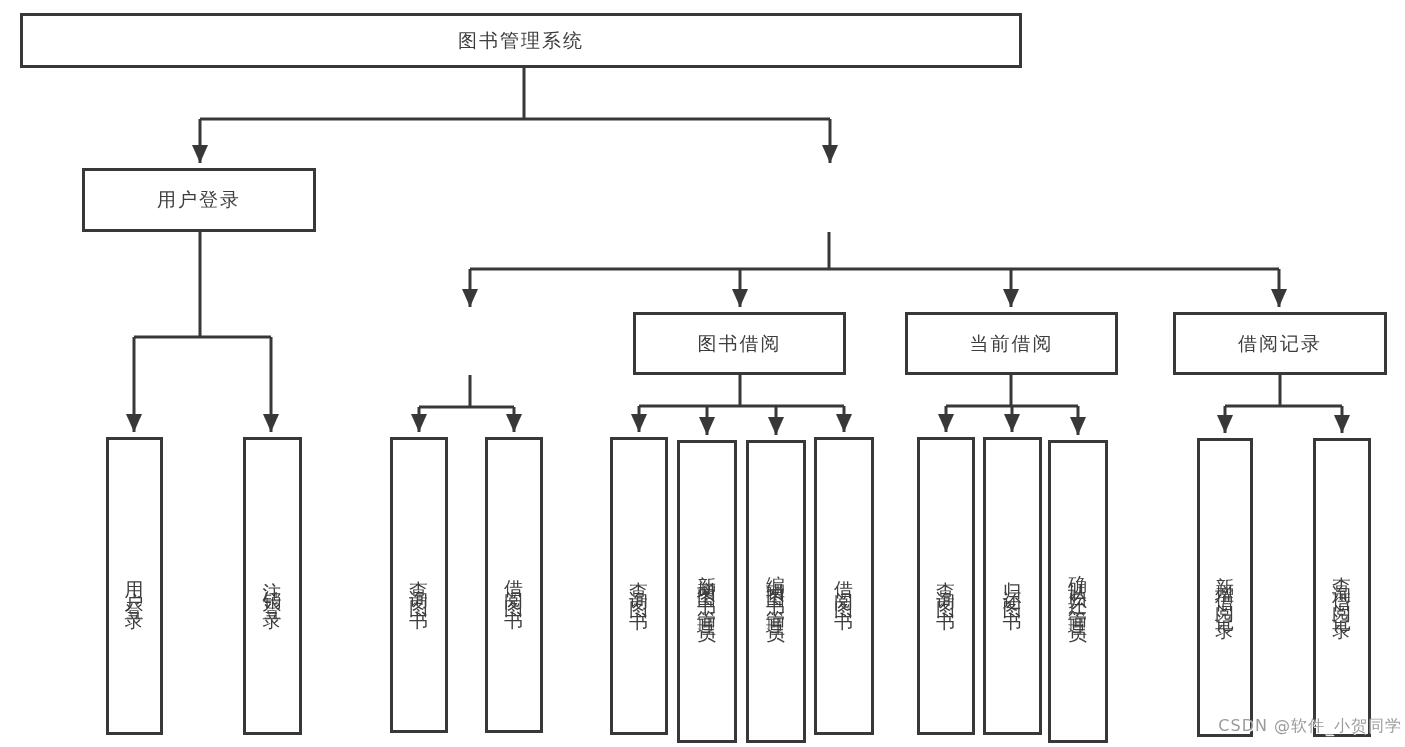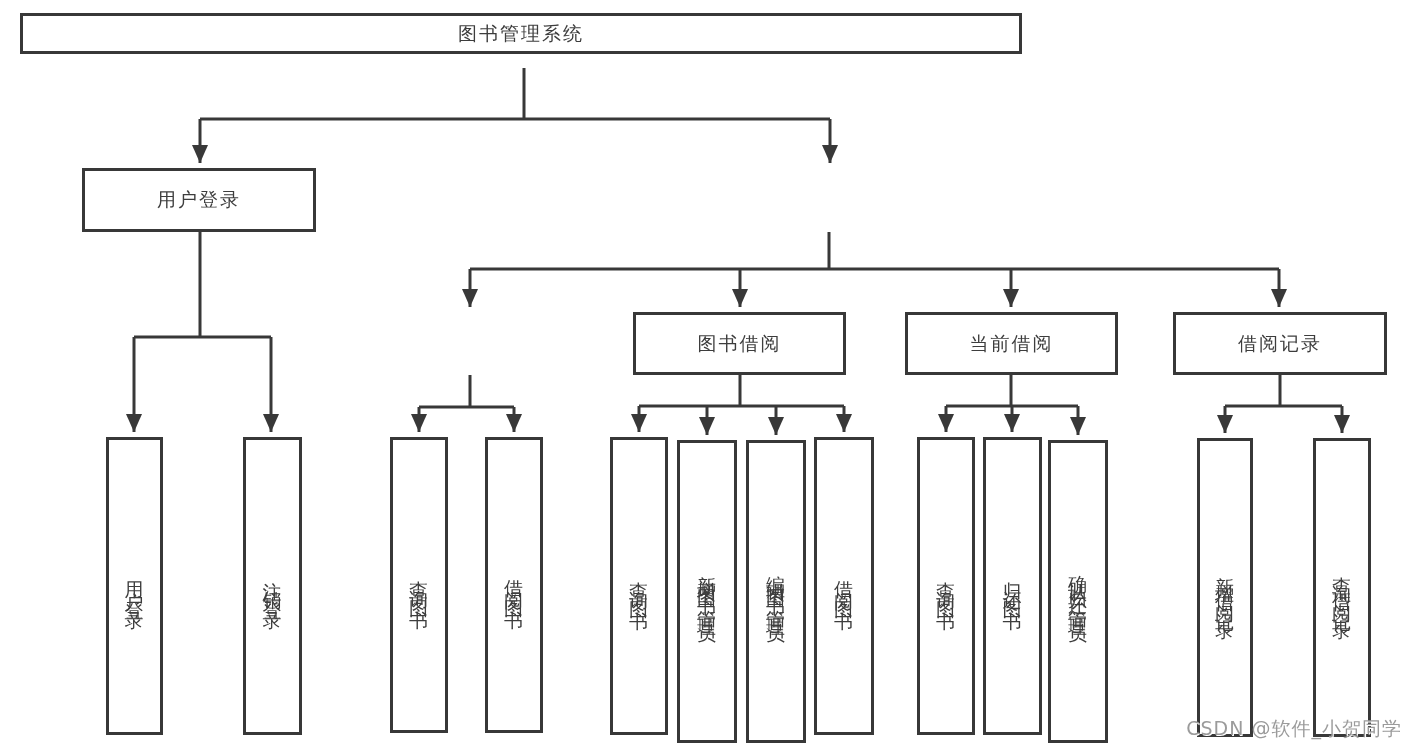--- a/index.html
+++ b/index.html
@@ -45,21 +45,21 @@
   .v.long {
     letter-spacing: 9px;
   }
   .v.admin {
     letter-spacing: 7px;
   }
   .watermark {
     position: absolute;
     top: 716px;
     right: 3px;
-    font-size: 19px;
+    font-size: 16px;
     color: #9b9b9b;
     letter-spacing: 1px;
     text-shadow: 1px 1px 0 #ffffff;
     z-index: 5;
     white-space: nowrap;
   }
 </style>
 </head>
 <body>
 
@@ -102,21 +102,21 @@
 
       <line x1="946" y1="406" x2="946" y2="432" marker-end="url(#arr)"></line>
       <line x1="1012" y1="406" x2="1012" y2="432" marker-end="url(#arr)"></line>
       <line x1="1078" y1="406" x2="1078" y2="435" marker-end="url(#arr)"></line>
 
       <line x1="1225" y1="406" x2="1225" y2="433" marker-end="url(#arr)"></line>
       <line x1="1342" y1="406" x2="1342" y2="433" marker-end="url(#arr)"></line>
     </g>
   </svg>
 
-  <div class="node h" style="left:20px; top:13px; width:1002px; height:41px;">图书管理系统</div>
+  <div class="node h" style="left:20px; top:13px; width:1002px; height:55px;">图书管理系统</div>
 
   <div class="node h" style="left:82px; top:168px; width:234px; height:64px;">用户登录</div>
 
   <div class="node h" style="left:905px; top:312px; width:213px; height:63px;">当前借阅</div>
   <div class="node h" style="left:633px; top:312px; width:213px; height:63px;">图书借阅</div>
   <div class="node h" style="left:1173px; top:312px; width:214px; height:63px;">借阅记录</div>
 
   <div class="node v" style="left:106px; top:437px; width:57px; height:298px;">用户登录</div>
   <div class="node v" style="left:243px; top:437px; width:59px; height:298px;">注销登录</div>
 

